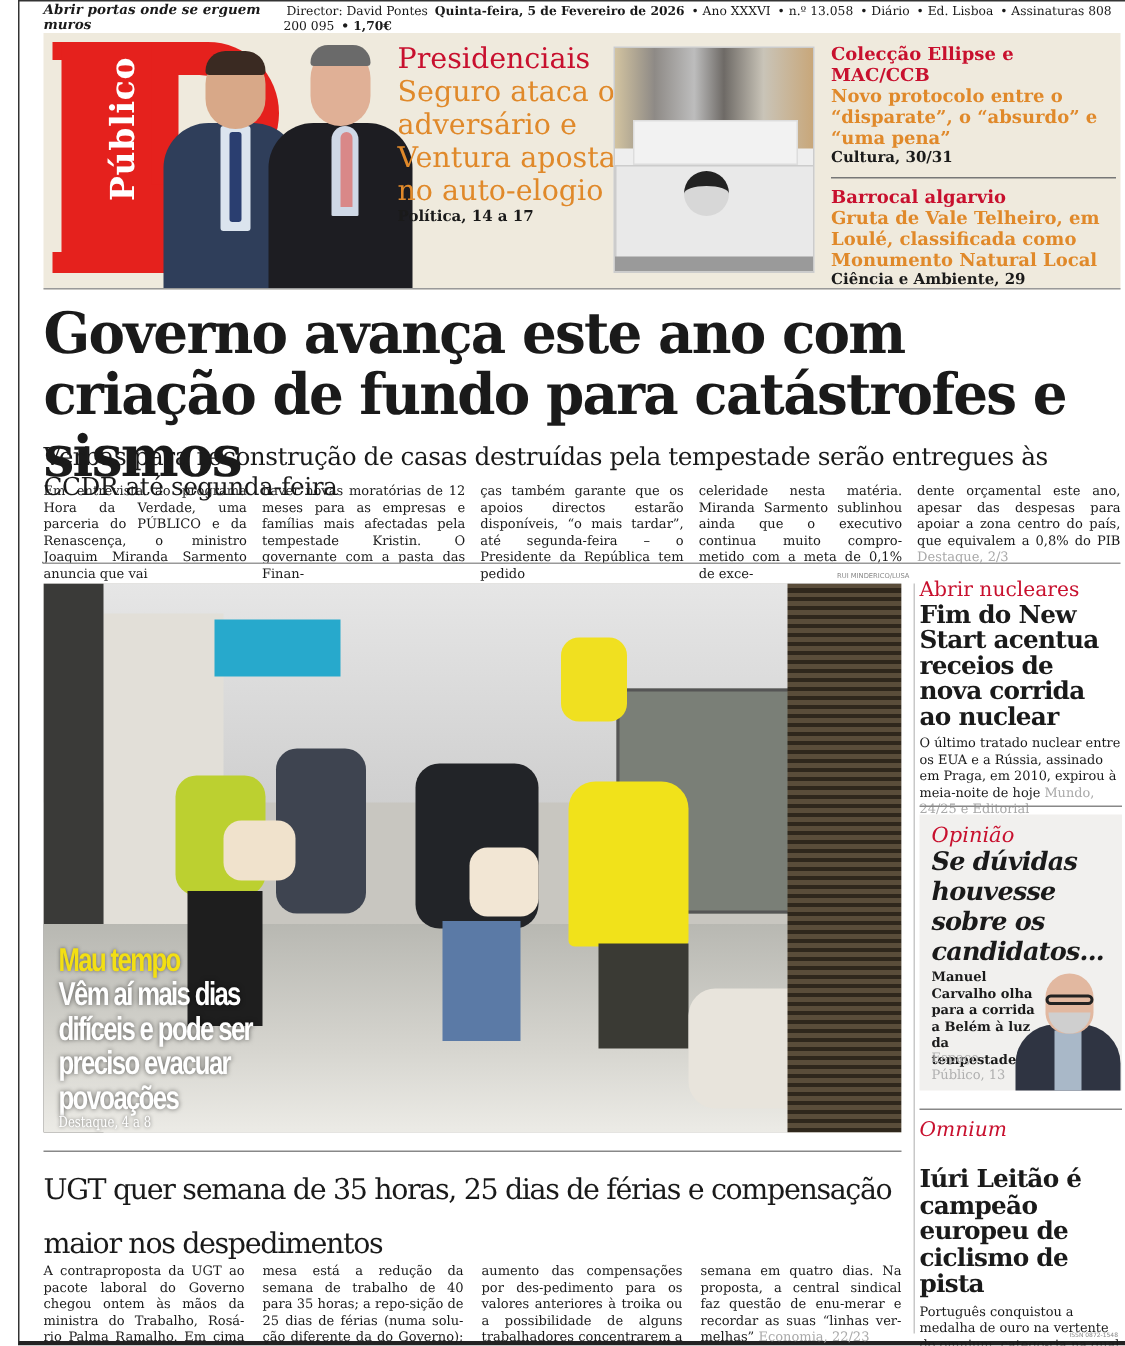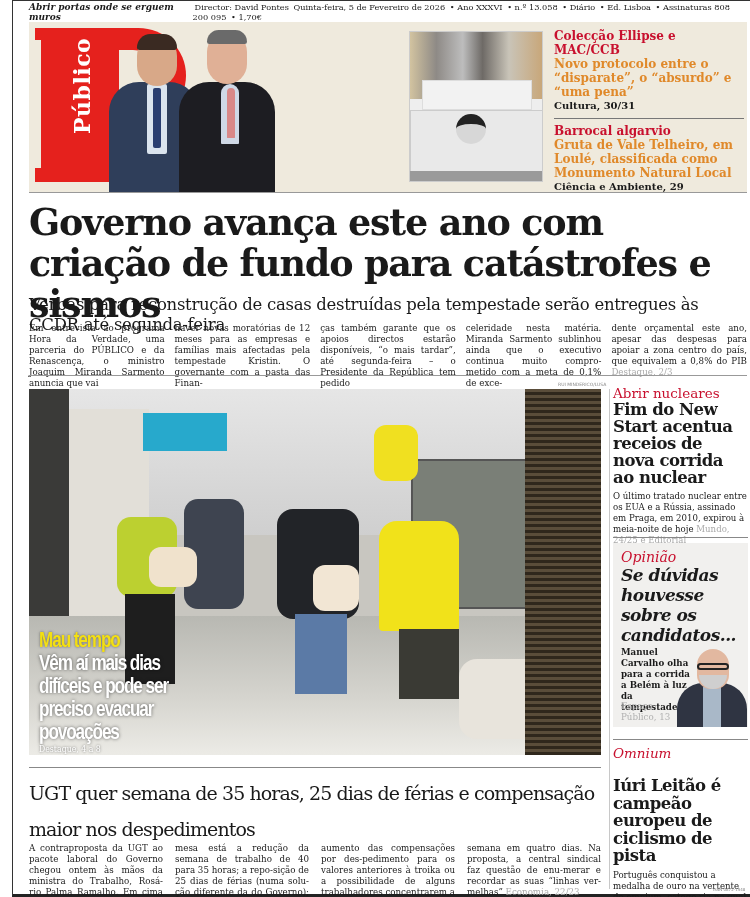--- a/index.html
+++ b/index.html
@@ -4,21 +4,21 @@
 <style>
   * { margin:0; padding:0; box-sizing:border-box; }
   html, body { width:750px; height:897px; overflow:hidden; background:#ffffff; }
   body { font-family:"DejaVu Serif", serif; color:#1a1a1a; position:relative; }
   .page { position:absolute; left:12px; top:0; width:750px; height:897px; border:1px solid #333; border-bottom:3px solid #222; background:#fff; }
 
   
   .topbar { position:absolute; left:16px; right:14px; top:4px; height:14px; display:flex; justify-content:space-between; align-items:center; font-size:8.2px; }
   .topbar .motto { font-weight:bold; font-style:italic; font-size:9px; }
   .topbar .meta span { margin-left:2px; }
-  .topbar .meta .b { font-weight:normal;margin-top:36px; }
+  .topbar .meta .b { font-weight:bold;margin-top:36px; }
 
   
   .banner { position:absolute; left:16px; top:21px; width:718px; height:171px; background:#efeadd; border-bottom:1px solid #999; }
   .logo-P { position:absolute; left:12px; top:6px; width:150px; height:158px; }
   .logo-P .stem { position:absolute; left:0; top:0; width:78px; height:152px; background:#e5211d; }
   .logo-P .bowl { position:absolute; left:60px; top:0; width:85px; height:95px; background:#e5211d; border-radius:0 48px 48px 0; }
   .logo-P .bowl-hole { position:absolute; left:78px; top:22px; width:40px; height:52px; background:#efeadd; border-radius:0 26px 26px 0; }
   .logo-P .foot { position:absolute; left:-6px; top:140px; width:110px; height:14px; background:#e5211d; }
   .logo-P .serif-top { position:absolute; left:-6px; top:0; width:20px; height:12px; background:#e5211d; }
   .logo-word { position:absolute; left:28px; top:8px; width:26px; height:100px; color:#fff; font-weight:bold; font-size:22px; writing-mode:vertical-rl; transform:rotate(180deg); text-align:center; letter-spacing:0.5px; }
@@ -150,20 +150,25 @@
     <div class="person p1-shirt"></div>
     <div class="person p1-tie"></div>
     <div class="person p1-head"></div>
     <div class="person p1-hair"></div>
     <div class="person p2-body"></div>
     <div class="person p2-shirt"></div>
     <div class="person p2-tie"></div>
     <div class="person p2-head"></div>
     <div class="person p2-hair"></div>
 
+    <div class="lead-promo">
+      <div class="kicker">Presidenciais</div>
+      <div class="headline">Seguro ataca o adversário e Ventura aposta no auto-elogio</div>
+      <div class="ref">Política, 14 a 17</div>
+    </div>
 
     <div class="promo-photo">
       <div class="bg"></div>
       <div class="table1"></div>
       <div class="table2"></div>
       <div class="face"></div>
       <div class="bottom"></div>
     </div>
 
     <div class="side-promos">

